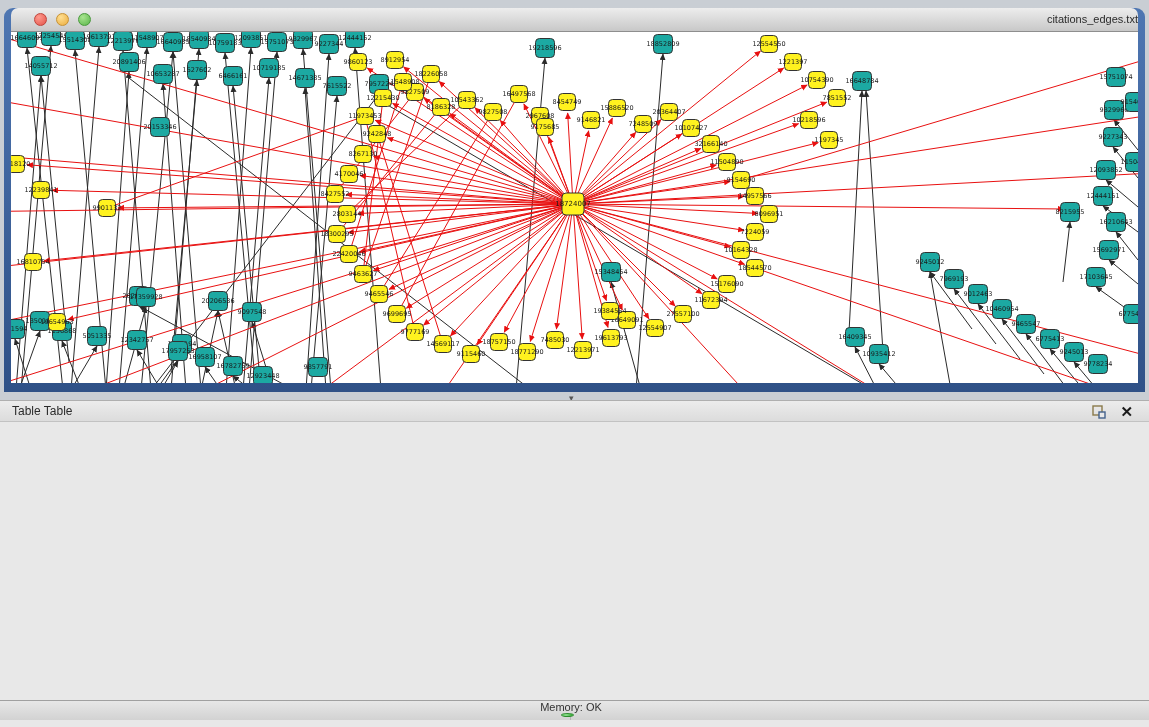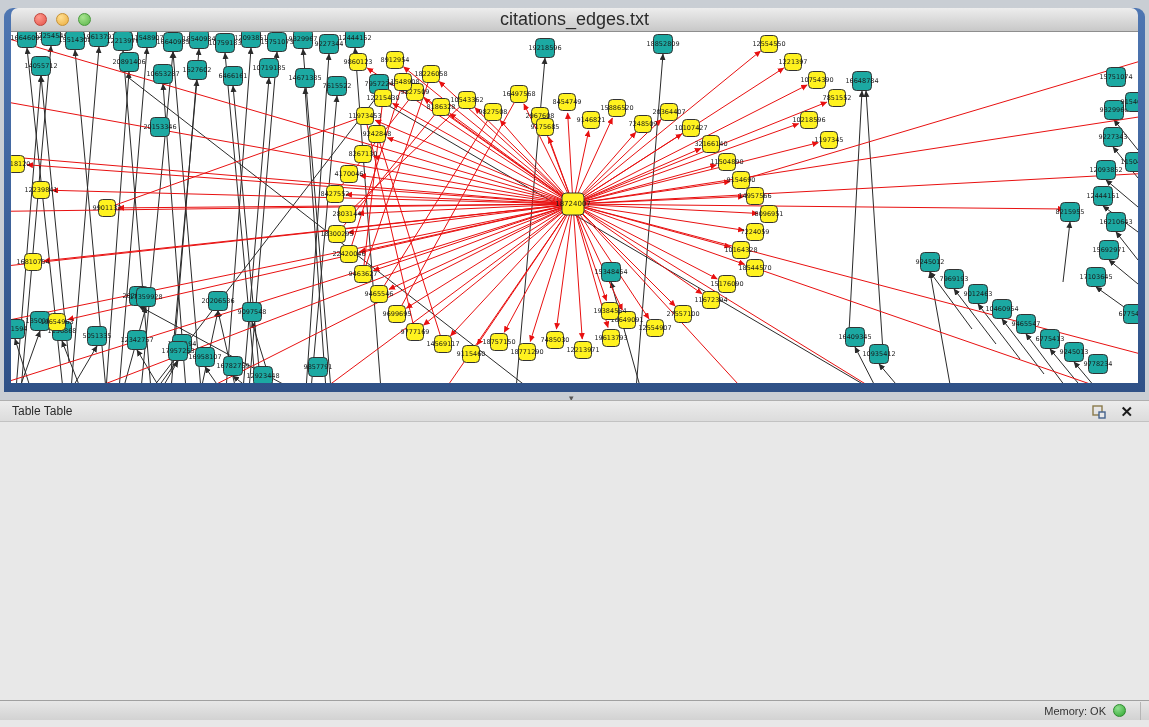--- a/index.html
+++ b/index.html
@@ -9,40 +9,40 @@
   
   #desktop { position:absolute; top:0; left:0; width:1149px; height:400px; background:#C9CED4; }
   #frame { position:absolute; top:8px; left:4px; width:1141px; height:384px;
     background:linear-gradient(#4E76B2,#2F5187); border-radius:9px 9px 0 0; padding:0 7px 9px 7px; }
   #titlebar { width:1127px; height:24px; border-radius:7px 7px 0 0; position:relative;
     background:linear-gradient(#EDEDED,#C8C8C8); border-bottom:1px solid #8E8E8E; }
   .light { position:absolute; top:5px; width:13px; height:13px; border-radius:50%; }
   #light-close { left:23px; background:radial-gradient(circle at 35% 30%,#FF9A8E,#E3544A); border:1px solid #C0443B; }
   #light-min   { left:45px; background:radial-gradient(circle at 35% 30%,#FFDE90,#EBAD3F); border:1px solid #C89233; }
   #light-zoom  { left:67px; background:radial-gradient(circle at 35% 30%,#A8E48F,#5AB54A); border:1px solid #499A3C; }
-  #win-title { display:block; text-align:center; line-height:23px; font-size:18px; color:#2B2B2B;border-radius:9px; }
+  #win-title { display:block; text-align:right; line-height:23px; font-size:11px; color:#2B2B2B;border-radius:9px; }
   #canvas { width:1127px; height:351px; background:#FFFFFF; position:relative; overflow:hidden; }
   #net text { font-family:"DejaVu Sans", sans-serif; font-size:6.5px; fill:#1A1A1A; }
   #net .hub-label { font-size:7px; }
 
   
   #panel-header { position:absolute; top:400px; left:0; width:1149px; height:22px;
     background:linear-gradient(#ECECEC,#DCDCDC); border-top:1px solid #AFAFAF; border-bottom:1px solid #C2C2C2; }
   #panel-title { position:absolute; left:12px; top:0; line-height:21px; font-size:12px; color:#2B2B2B; }
   #panel-float { position:absolute; right:42px; top:3px; width:16px; height:16px; cursor:default; }
   #panel-close { position:absolute; right:16px; top:1px; font-size:15px; font-weight:bold; color:#1A1A1A; line-height:20px; }
   #splitter-grip { position:absolute; left:569px; top:393px; font-size:9px; color:#555; }
 
   
   #panel-body { position:absolute; top:422px; left:0; width:1149px; height:278px; background:#E8E8E8; }
 
   
   #status-bar { position:absolute; top:700px; left:0; width:1149px; height:20px;
     background:linear-gradient(#E7E7E7,#D2D2D2); border-top:1px solid #A0A0A0;
-    display:flex; align-items:center; justify-content:flex-end; }
+    display:flex; align-items:center; justify-content:flex-end;flex-direction:column; }
   #memory-label { font-size:11px; color:#333; margin-right:7px; }
   #memory-dot { width:13px; height:13px; border-radius:50%; margin-right:14px;
     background:radial-gradient(circle at 35% 30%,#8FE08F,#2FA52F); border:1px solid #2E8B2E; }
   #status-sep { width:1px; height:18px; background:#B5B5B5; margin-right:8px; }
 </style>
 </head>
 <body>
 
 <div id="desktop">
   <div id="frame">

